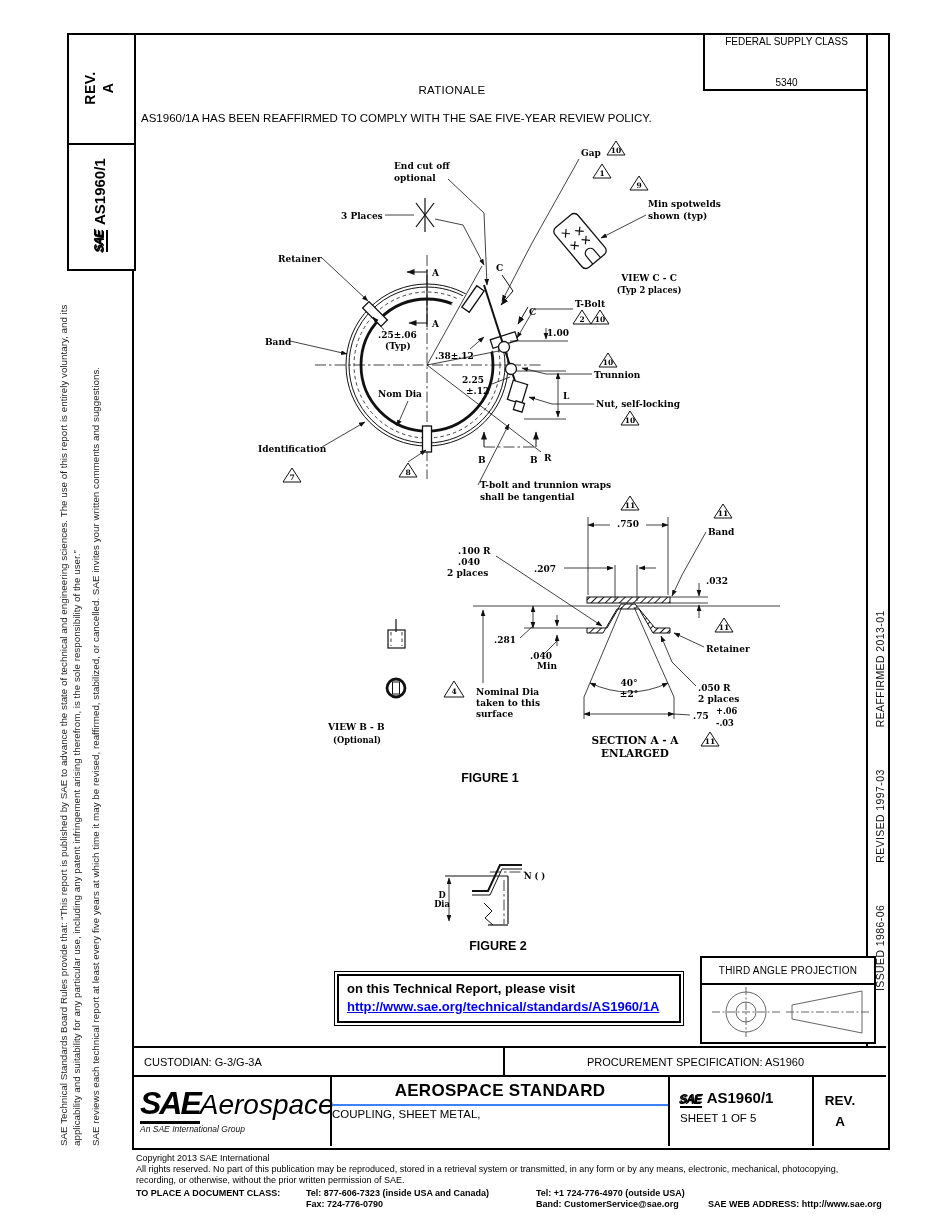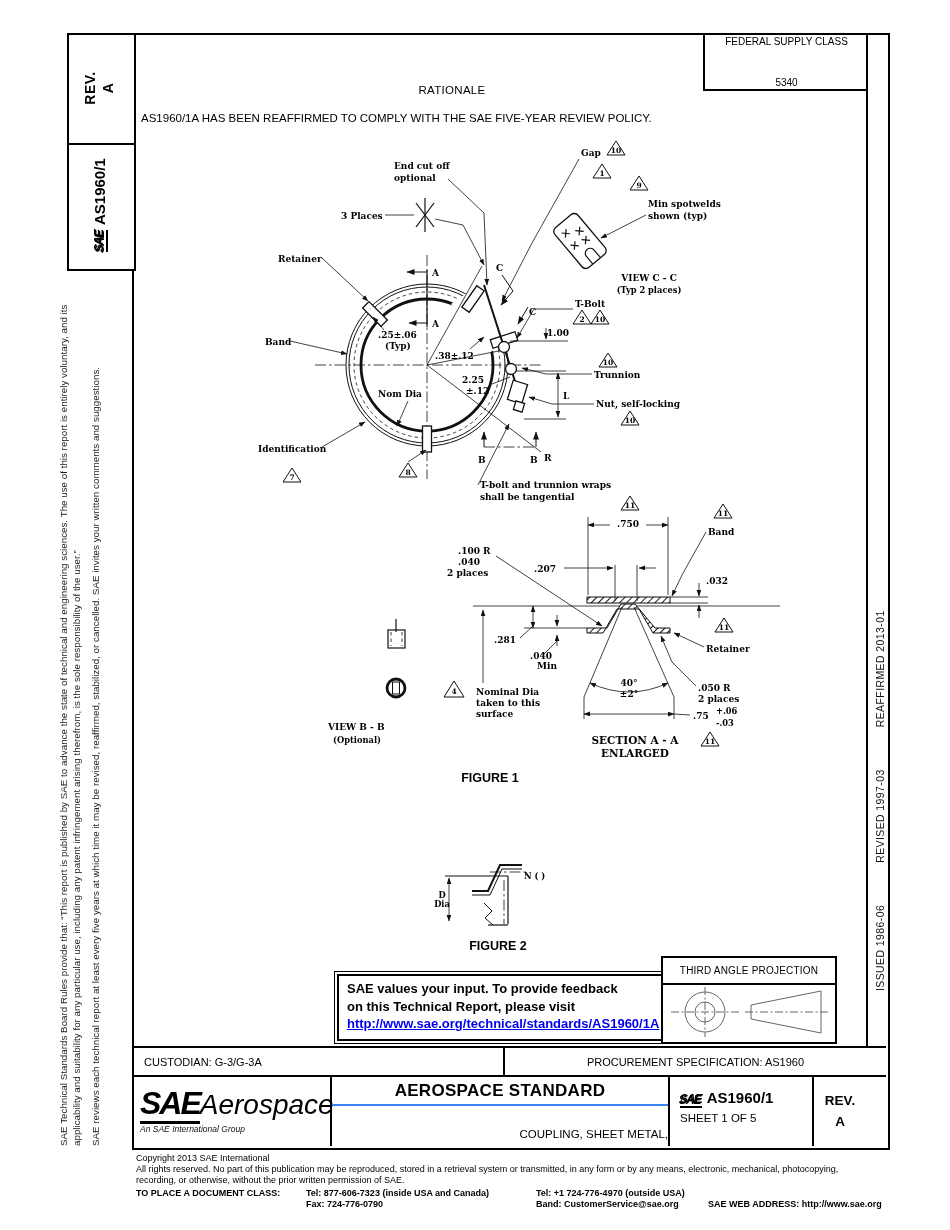--- a/index.html
+++ b/index.html
@@ -33,21 +33,21 @@
   .fbx a{text-decoration:underline;font-weight:bold;}
   
   .projbox{position:absolute;border:2px solid #000;background:#fff;}
   .projtitle{height:25px;border-bottom:2px solid #000;display:flex;align-items:center;justify-content:center;
      font-size:10px;letter-spacing:.2px;}
   
   .rowcell{position:absolute;display:flex;align-items:center;font-size:11px;}
   
   .tb-heading{font-weight:bold;font-size:17px;text-align:center;letter-spacing:.3px;
      border-bottom:2px solid #3b82f6;padding:4px 0 3px 0;}
-  .tb-sub{font-size:11.5px;text-align:right;line-height:1.4;padding-top:20px;}
+  .tb-sub{font-size:11.5px;text-align:left;line-height:1.4;padding-top:0;}
   .tb-num{font-weight:bold;font-size:15px;}
   .tb-sheet{font-size:11.5px;margin-top:6px;}
   .tb-rev{display:flex;flex-direction:column;align-items:center;justify-content:center;
      font-weight:bold;font-size:13.5px;line-height:1.5;}
   .logo-sae{font-style:italic;font-weight:900;font-size:32px;letter-spacing:-2px;border-bottom:3px solid #000;}
   .logo-aero{font-style:italic;font-size:28px;letter-spacing:0;}
   .logo-tag{font-style:italic;font-size:8.5px;margin-top:2px;color:#111;}
   
   .footer{position:absolute;font-size:9px;line-height:1.22;color:#000;}
   .ordergrid{display:grid;grid-template-columns:170px 230px 172px auto;font-weight:bold;margin-top:2px;}
@@ -357,27 +357,26 @@
       <line class="s08" x1="317" y1="743" x2="317" y2="786" marker-start="url(#ah)" marker-end="url(#ah)"></line>
       <text class="dts" x="392" y="744">N ( )</text>
       <text class="dts mid" x="310" y="763">D</text>
       <text class="dts mid" x="310" y="772">Dia</text>
       <text class="cap mid" x="366" y="815">FIGURE 2</text>
     </g>
   </svg>
 
   <div class="fbx" style="left:334px;top:971px;width:344px;">
     <div class="fbx-in">
-      <div>SAE values your input. To provide feedback</div>
       <div>on this Technical Report, please visit</div>
       <a href="#" id="fb-link" style="color: rgb(0, 0, 238);">http://www.sae.org/technical/standards/AS1960/1A</a>
     </div>
   </div>
 
-  <div class="projbox" style="left:661px;top:956px;width:172px;height:84px;">
+  <div class="projbox" style="left:700px;top:956px;width:172px;height:84px;text-align:center;">
     <div class="projtitle">THIRD ANGLE PROJECTION</div>
     <svg width="168" height="53" viewBox="0 0 168 53">
       <g stroke="#666" fill="none" stroke-width="1">
         <circle cx="42" cy="27" r="20"></circle>
         <circle cx="42" cy="27" r="10"></circle>
         <line x1="8" y1="27" x2="78" y2="27" stroke-dasharray="8 2.5 2 2.5"></line>
         <line x1="42" y1="2" x2="42" y2="52" stroke-dasharray="8 2.5 2 2.5"></line>
         <polygon points="88,20 158,6 158,48 88,34"></polygon>
         <line x1="82" y1="27" x2="165" y2="27" stroke-dasharray="8 2.5 2 2.5"></line>
       </g>

